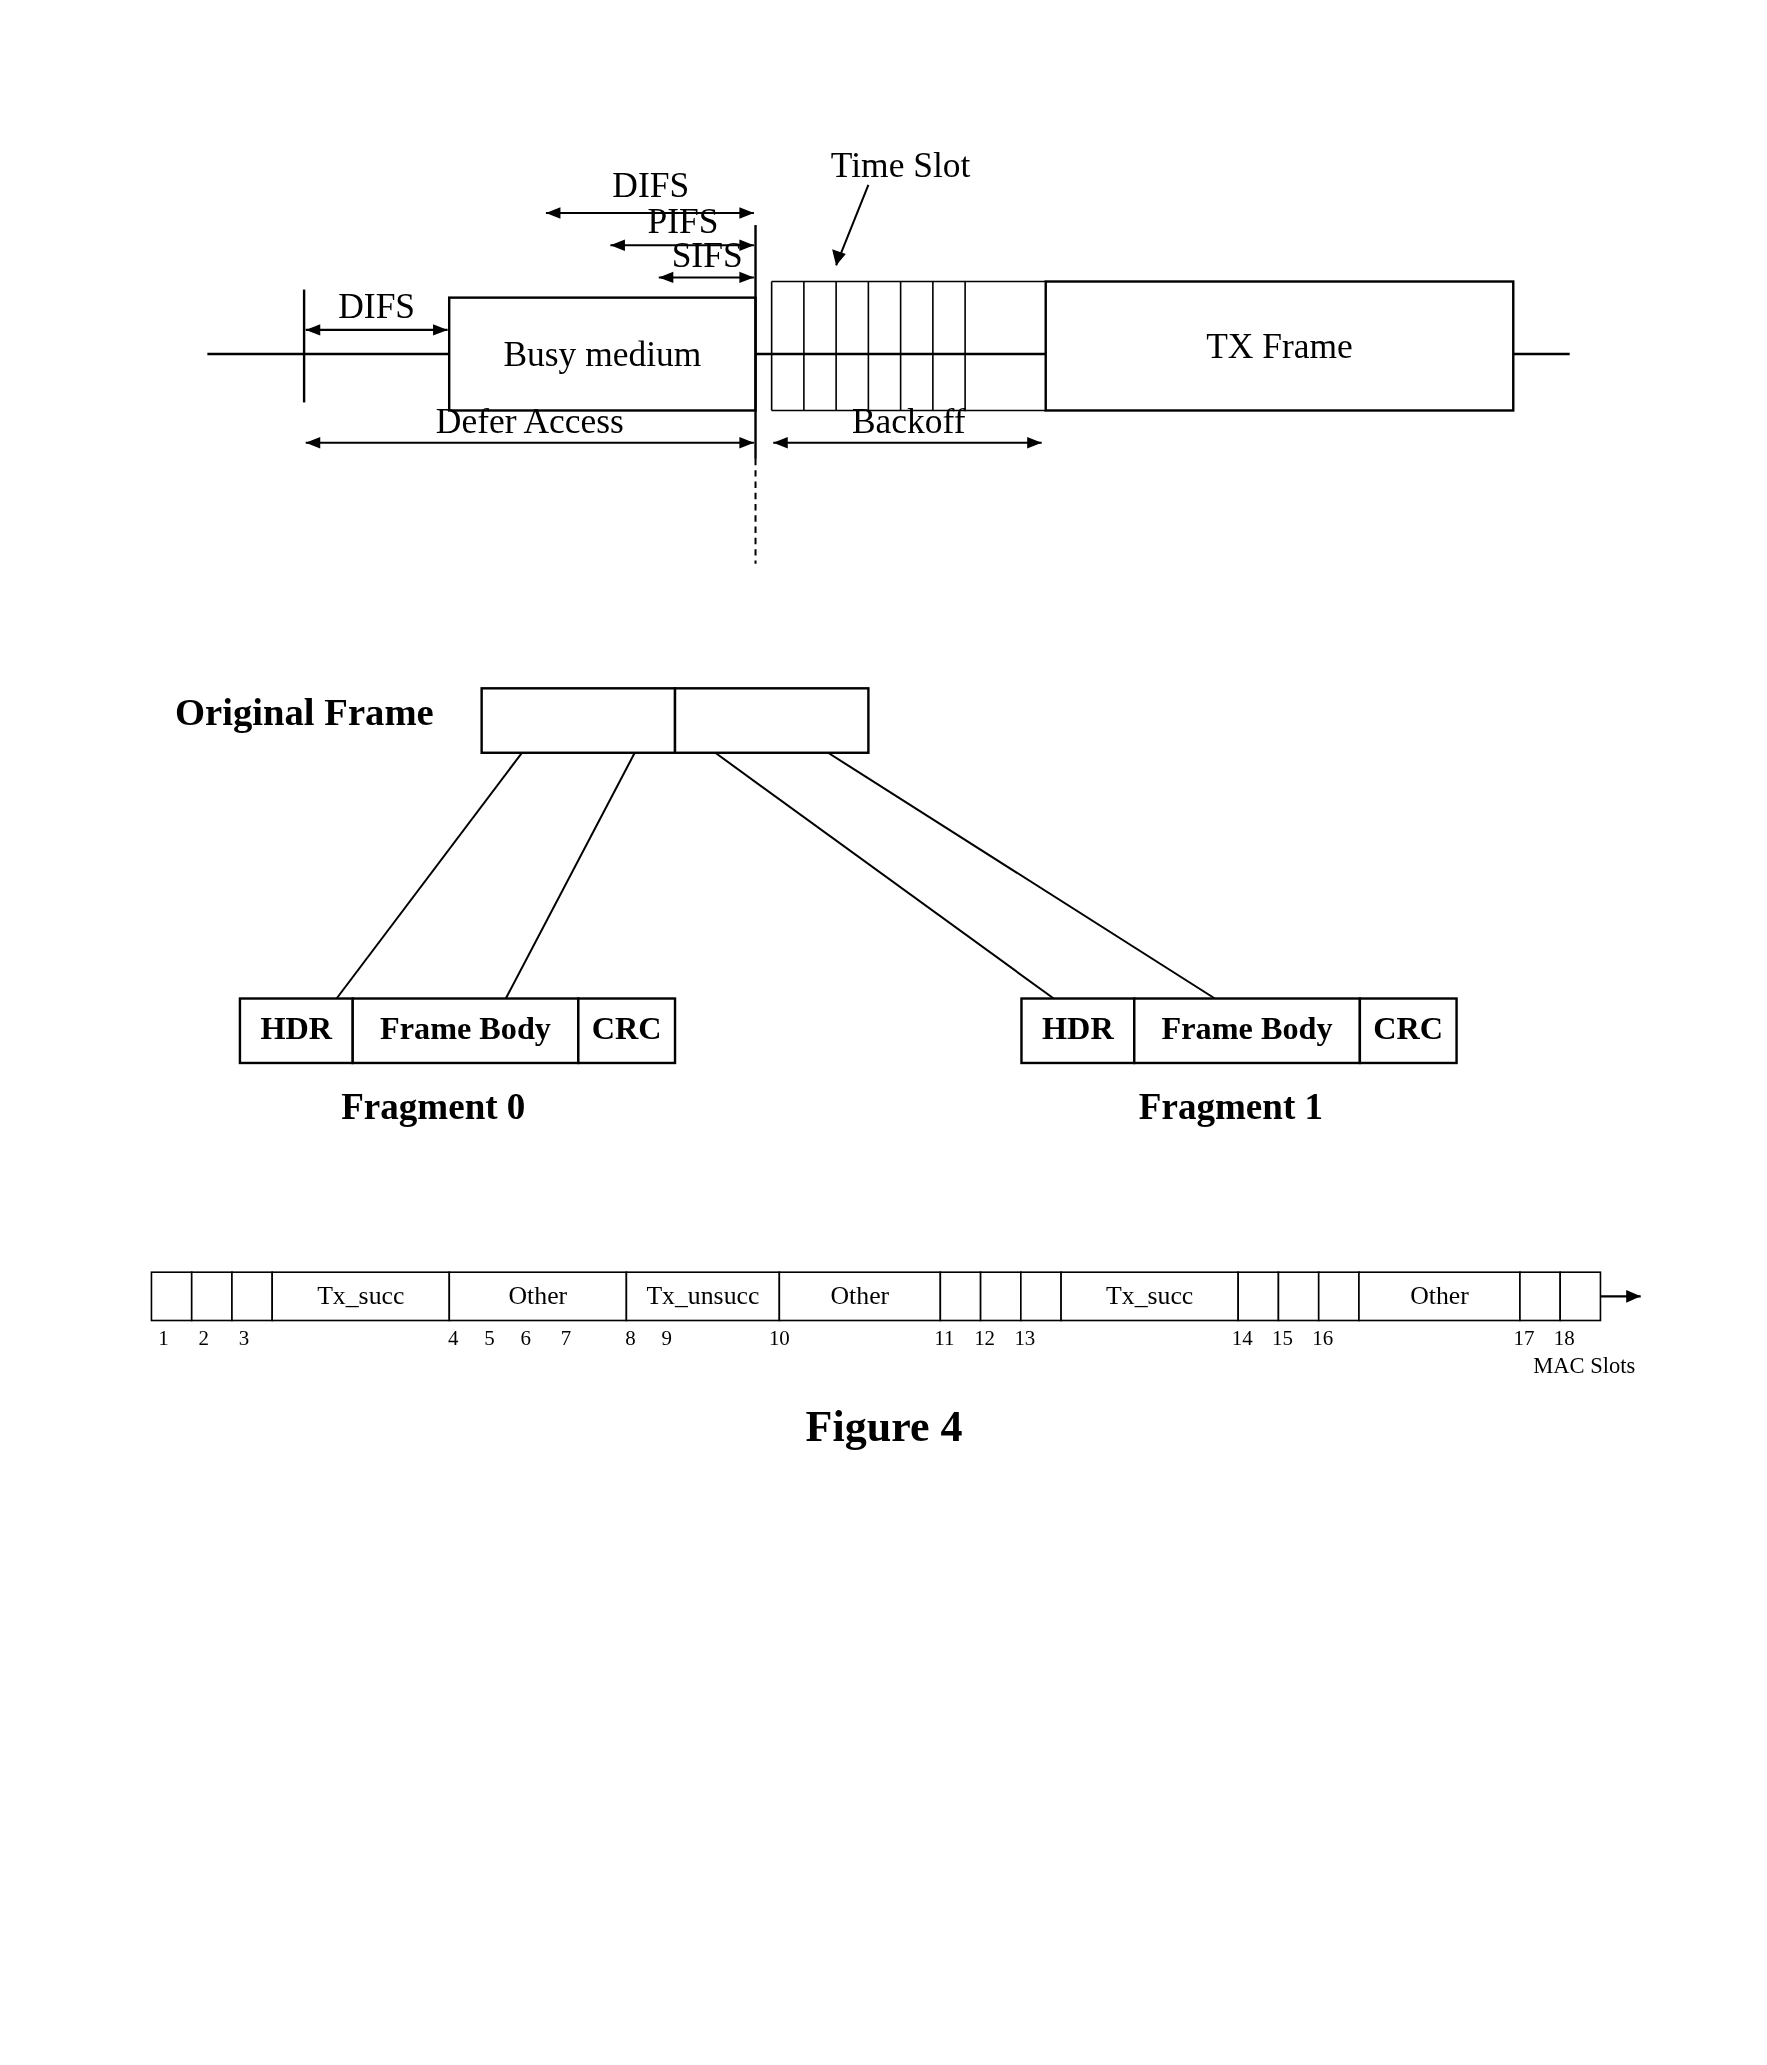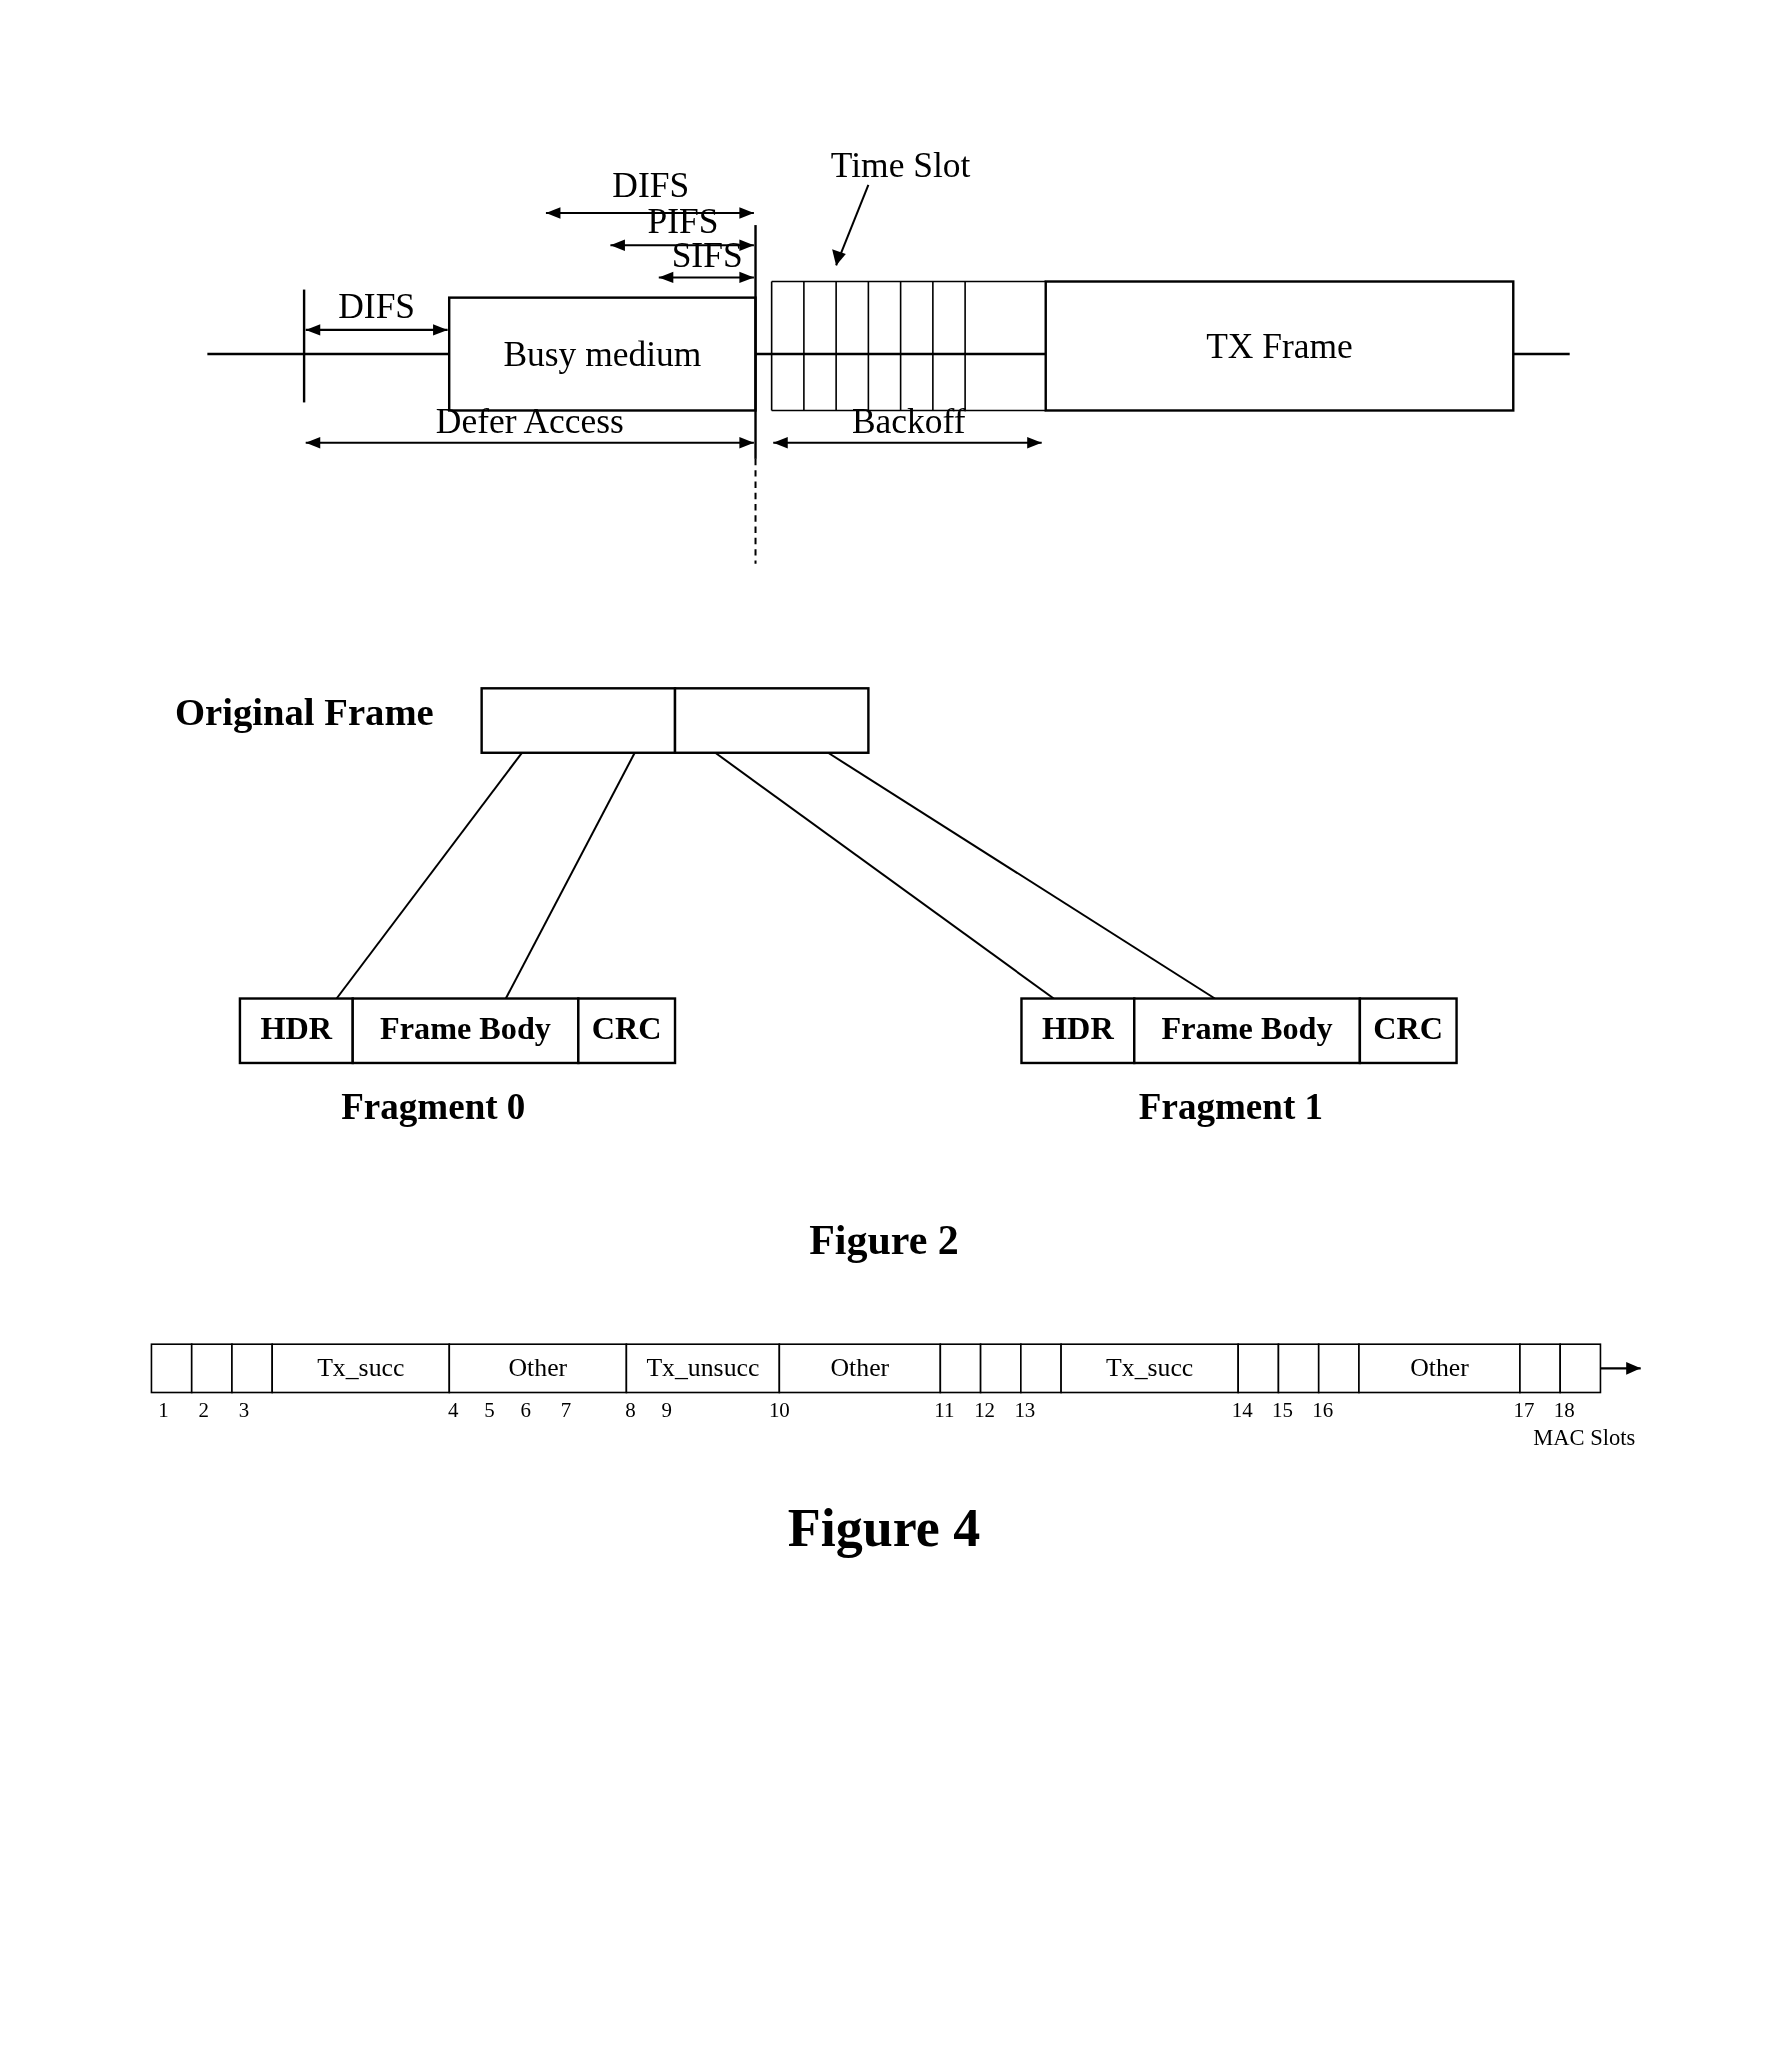--- a/index.html
+++ b/index.html
@@ -70,23 +70,22 @@
 
     .figure4-container {
       position: relative;
       width: 1532px;
       height: 161px;
       text-align: center;
     }
 
     .fig4-caption {
       text-align: center;
-      font-size: 54px;
-      font-weight: bold;
-      margin-top: 24px;
+      font-size: 44px;
+      font-weight: bold;
     }
   </style>
 </head>
 <body>
 
 <div class="page">
 
   <div class="figure1-container">
     <svg class="figure1-svg" width="1451" height="500" viewBox="0 0 1800 620">
 
@@ -181,21 +180,20 @@
         <rect x="1210" y="440" width="280" height="80" fill="white" stroke="black" stroke-width="3"></rect>
         <rect x="1490" y="440" width="120" height="80" fill="white" stroke="black" stroke-width="3"></rect>
         <text x="1140" y="490" text-anchor="middle" font-size="40" font-family="Times New Roman">HDR</text>
         <text x="1350" y="490" text-anchor="middle" font-size="40" font-family="Times New Roman">Frame Body</text>
         <text x="1550" y="490" text-anchor="middle" font-size="40" font-family="Times New Roman">CRC</text>
 
         <text x="1330" y="590" text-anchor="middle" font-size="46" font-family="Times New Roman">Fragment 1</text>
 
       </svg>
     </div>
-    <div class="fig2-caption">Figure 2</div>
   </div>
 
   <div class="figure4-outer">
     <div class="figure4-container">
       <svg width="1532" height="161" viewBox="0 0 1900 200">
 
         <rect x="40" y="40" width="50" height="60" fill="white" stroke="black" stroke-width="2"></rect>
         <rect x="90" y="40" width="50" height="60" fill="white" stroke="black" stroke-width="2"></rect>
         <rect x="140" y="40" width="50" height="60" fill="white" stroke="black" stroke-width="2"></rect>
 

